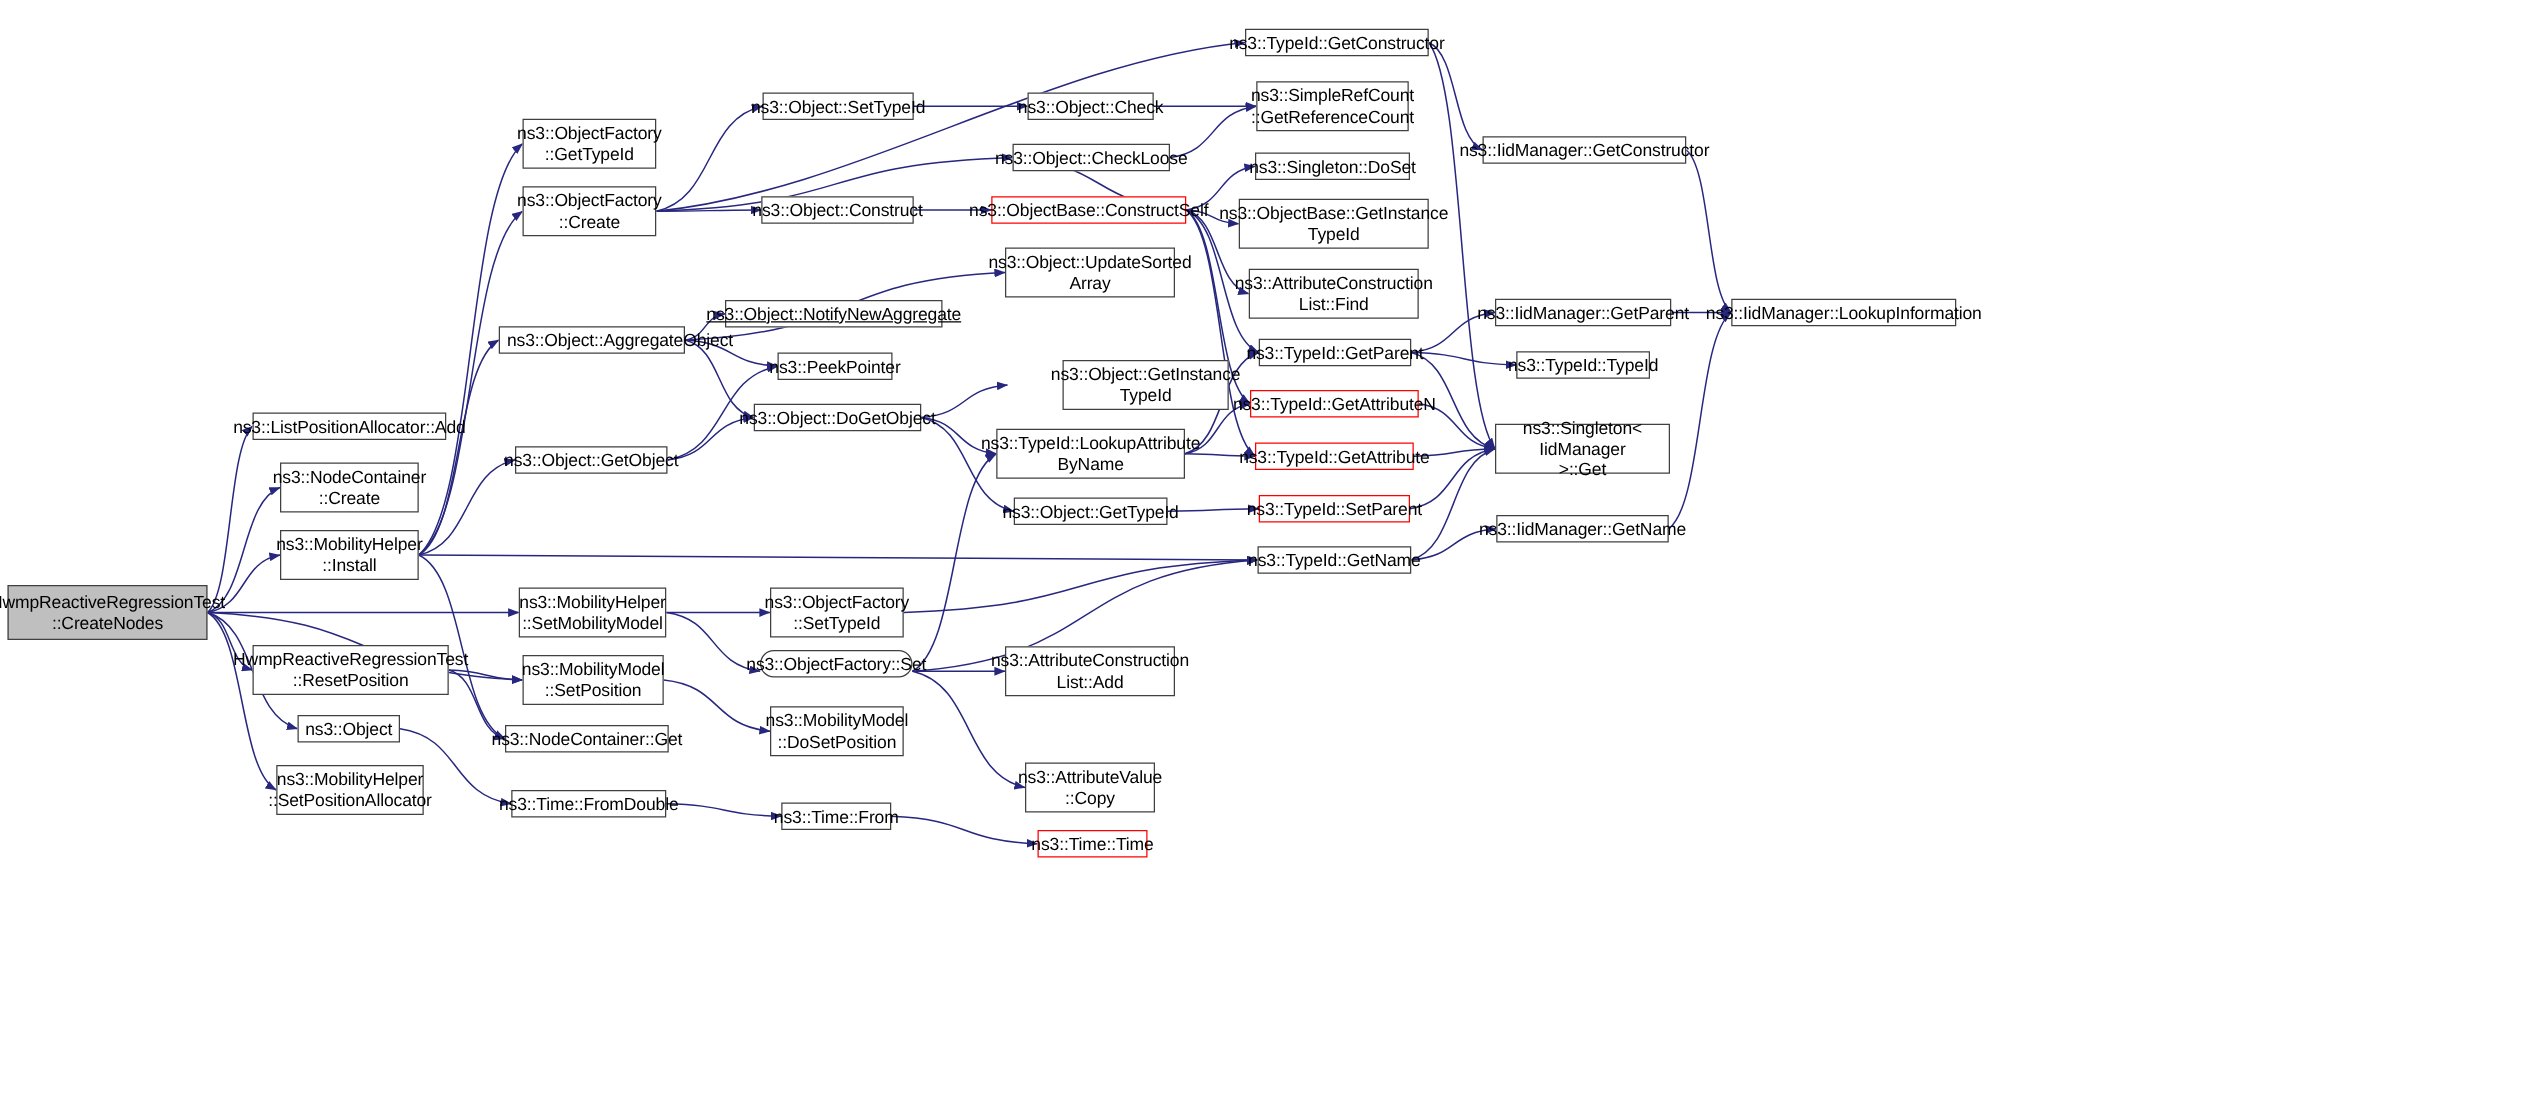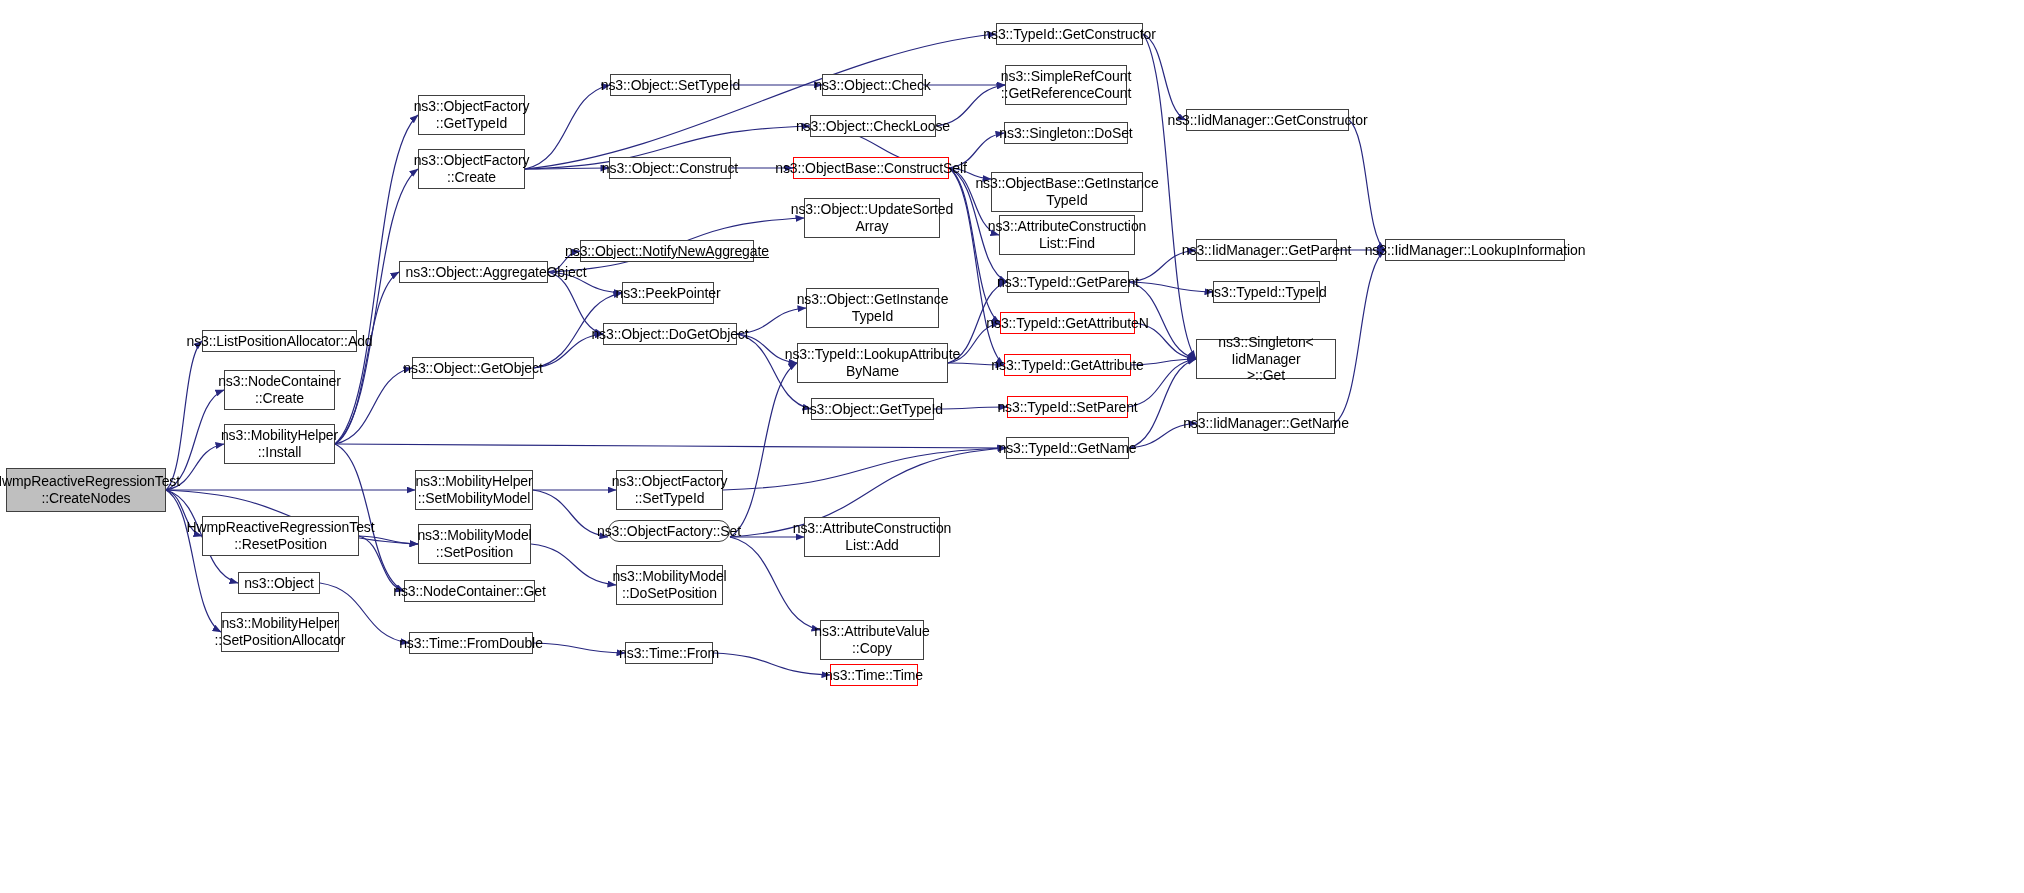--- a/index.html
+++ b/index.html
@@ -162,35 +162,35 @@
 ::SetTypeId</div>
       <div class="node" style="left: 608px; top: 520px; width: 122px; height: 22px; border-radius: 11px;">ns3::ObjectFactory::Set</div>
       <div class="node" style="left: 616px; top: 565px; width: 107px; height: 40px;">ns3::MobilityModel
 ::DoSetPosition</div>
       <div class="node" style="left: 625px; top: 642px; width: 88px; height: 22px;">ns3::Time::From</div>
       <div class="node" style="left: 822px; top: 74px; width: 101px; height: 22px;">ns3::Object::Check</div>
       <div class="node" style="left: 810px; top: 115px; width: 126px; height: 22px;">ns3::Object::CheckLoose</div>
       <div class="node red" style="left: 793px; top: 157px; width: 156px; height: 22px;">ns3::ObjectBase::ConstructSelf</div>
       <div class="node" style="left: 804px; top: 198px; width: 136px; height: 40px;">ns3::Object::UpdateSorted
 Array</div>
-      <div class="node" style="left: 806px; top: 288px; width: 133px; height: 40px;">ns3::Object::GetInstance
+      <div class="node" style="left: 850px; top: 288px; width: 133px; height: 40px;">ns3::Object::GetInstance
 TypeId</div>
       <div class="node" style="left: 797px; top: 343px; width: 151px; height: 40px;">ns3::TypeId::LookupAttribute
 ByName</div>
       <div class="node" style="left: 811px; top: 398px; width: 123px; height: 22px;">ns3::Object::GetTypeId</div>
       <div class="node" style="left: 804px; top: 517px; width: 136px; height: 40px;">ns3::AttributeConstruction
 List::Add</div>
-      <div class="node" style="left: 820px; top: 610px; width: 104px; height: 40px; margin-top: 10px;">ns3::AttributeValue
+      <div class="node" style="left: 820px; top: 610px; width: 104px; height: 40px;">ns3::AttributeValue
 ::Copy</div>
       <div class="node red" style="left: 830px; top: 664px; width: 88px; height: 22px;">ns3::Time::Time</div>
       <div class="node" style="left: 996px; top: 23px; width: 147px; height: 22px;">ns3::TypeId::GetConstructor</div>
       <div class="node" style="left: 1005px; top: 65px; width: 122px; height: 40px;">ns3::SimpleRefCount
 ::GetReferenceCount</div>
       <div class="node" style="left: 1004px; top: 122px; width: 124px; height: 22px;">ns3::Singleton::DoSet</div>
-      <div class="node" style="left: 991px; top: 159px; width: 152px; height: 40px; margin-top: 13px;">ns3::ObjectBase::GetInstance
+      <div class="node" style="left: 991px; top: 159px; width: 152px; height: 40px;">ns3::ObjectBase::GetInstance
 TypeId</div>
       <div class="node" style="left: 999px; top: 215px; width: 136px; height: 40px;">ns3::AttributeConstruction
 List::Find</div>
       <div class="node" style="left: 1007px; top: 271px; width: 122px; height: 22px;">ns3::TypeId::GetParent</div>
       <div class="node red" style="left: 1000px; top: 312px; width: 135px; height: 22px;">ns3::TypeId::GetAttributeN</div>
       <div class="node red" style="left: 1004px; top: 354px; width: 127px; height: 22px;">ns3::TypeId::GetAttribute</div>
       <div class="node red" style="left: 1007px; top: 396px; width: 121px; height: 22px;">ns3::TypeId::SetParent</div>
       <div class="node" style="left: 1006px; top: 437px; width: 123px; height: 22px;">ns3::TypeId::GetName</div>
       <div class="node" style="left: 1186px; top: 109px; width: 163px; height: 22px;">ns3::IidManager::GetConstructor</div>
       <div class="node" style="left: 1196px; top: 239px; width: 141px; height: 22px;">ns3::IidManager::GetParent</div>

